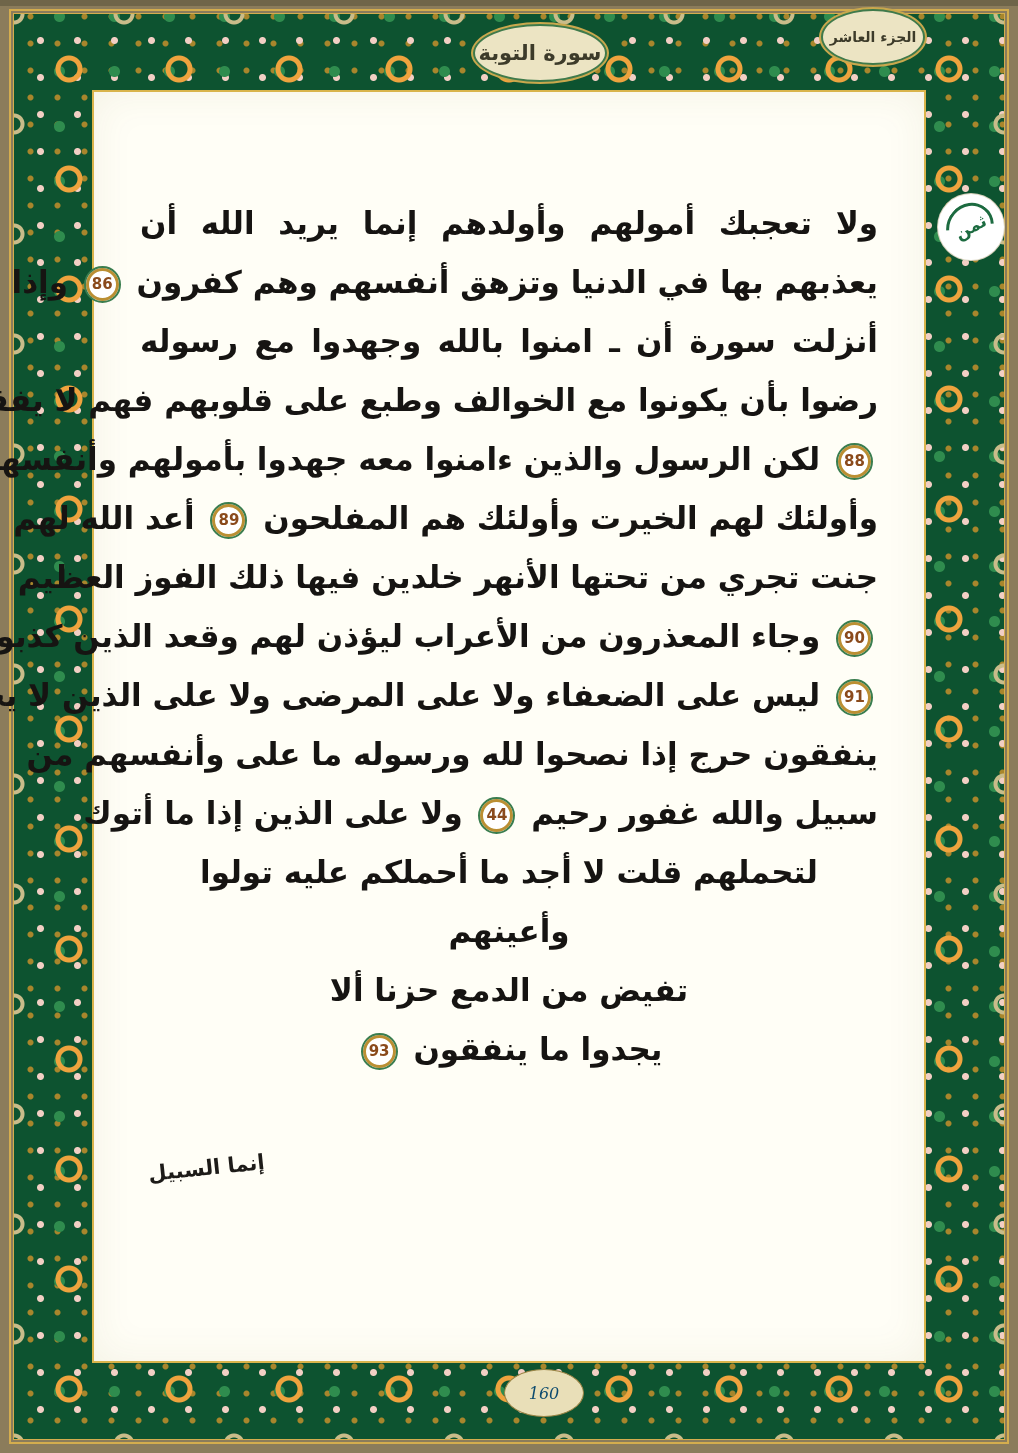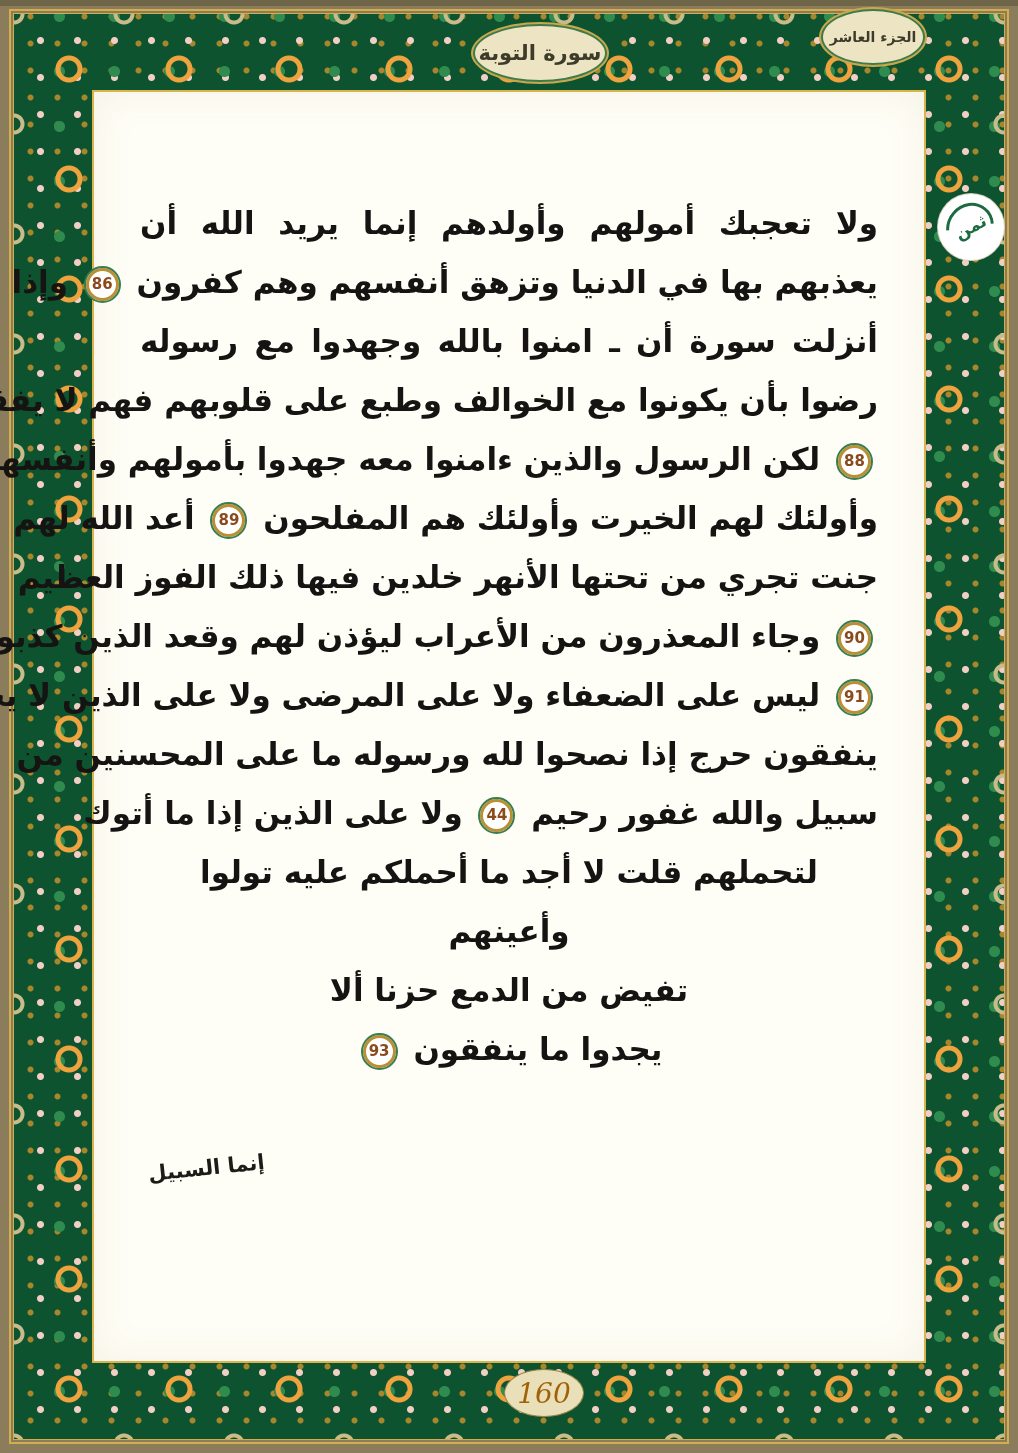--- a/index.html
+++ b/index.html
@@ -25,21 +25,21 @@
   .page{position:absolute;left:92px;right:92px;top:90px;bottom:90px;
     background:var(--page);border:2px solid #d9b44c;
     box-shadow:inset 0 0 40px rgba(120,100,40,.08);}
   .oval{position:absolute;background:var(--oval-bg);border:2px solid var(--oval-line);
     border-radius:50%;display:flex;align-items:center;justify-content:center;
     color:#3d3b2a;box-shadow:0 0 0 2px #c9a84d;z-index:5;margin-left:35px;}
   .oval-surah{left:438px;top:24px;width:130px;height:54px;font-size:21px;font-weight:bold;}
   .oval-juz{left:786px;top:9px;width:100px;height:52px;font-size:14px;font-weight:bold;}
   .oval-pagenum{left:50%;bottom:36px;transform:translateX(-50%);width:78px;height:46px;
     background:#e9dfb8;border:1px solid #9a8444;box-shadow:none;
-    font-family:"DejaVu Serif",serif;font-style:italic;font-size:28px;color:#a16207;}
+    font-family:"DejaVu Serif",serif;font-style:italic;font-size:16px;color:#0c4a6e;}
   .thumn{position:absolute;right:14px;top:194px;width:66px;height:66px;border-radius:50%;
     background:#fff;z-index:6;display:flex;align-items:center;justify-content:center;
     box-shadow:0 0 0 1px #d8d2bd;}
   .thumn::before{content:"";position:absolute;left:9px;top:8px;width:40px;height:44px;
     border-radius:50%;border:3px solid #1c6b40;border-right-color:transparent;
     border-bottom-color:transparent;transform:rotate(40deg);}
   .thumn span{color:#1c6b40;font-size:17px;font-weight:bold;transform:rotate(-28deg);}
   .content{position:absolute;left:92px;right:92px;top:90px;bottom:90px;
     direction:rtl;padding:104px 48px 0 48px;box-sizing:border-box;color:var(--ink);}
   .line{font-size:31px;font-weight:bold;line-height:59px;white-space:nowrap;
@@ -80,21 +80,21 @@
     <div id="lines">
         <div class="line">ولا تعجبك أمولهم وأولدهم إنما يريد الله أن</div>
         <div class="line">يعذبهم بها في الدنيا وتزهق أنفسهم وهم كفرون <span class="verse-badge">86</span> وإذا</div>
         <div class="line">أنزلت سورة أن ـ امنوا بالله وجهدوا مع رسوله</div>
         <div class="line">رضوا بأن يكونوا مع الخوالف وطبع على قلوبهم فهم لا يفقهون</div>
         <div class="line"><span class="verse-badge">88</span> لكن الرسول والذين ءامنوا معه جهدوا بأمولهم وأنفسهم</div>
         <div class="line">وأولئك لهم الخيرت وأولئك هم المفلحون <span class="verse-badge">89</span> أعد الله لهم</div>
         <div class="line">جنت تجري من تحتها الأنهر خلدين فيها ذلك الفوز العظيم</div>
         <div class="line"><span class="verse-badge">90</span> وجاء المعذرون من الأعراب ليؤذن لهم وقعد الذين كذبوا</div>
         <div class="line"><span class="verse-badge">91</span> ليس على الضعفاء ولا على المرضى ولا على الذين لا يجدون ما</div>
-        <div class="line">ينفقون حرج إذا نصحوا لله ورسوله ما على المحسنين من</div>
+        <div class="line">ينفقون حرج إذا نصحوا لله ورسوله ما على وأنفسهم من</div>
         <div class="line">سبيل والله غفور رحيم <span class="verse-badge">44</span> ولا على الذين إذا ما أتوك</div>
         <div class="line center taper-0">لتحملهم قلت لا أجد ما أحملكم عليه تولوا وأعينهم</div>
         <div class="line center taper-1">تفيض من الدمع حزنا ألا</div>
         <div class="line center taper-2">يجدوا ما ينفقون <span class="verse-badge">93</span></div>
       </div>
   </div>
 
   <div class="catchword">إنما السبيل</div>
 
   <div class="oval oval-pagenum">

